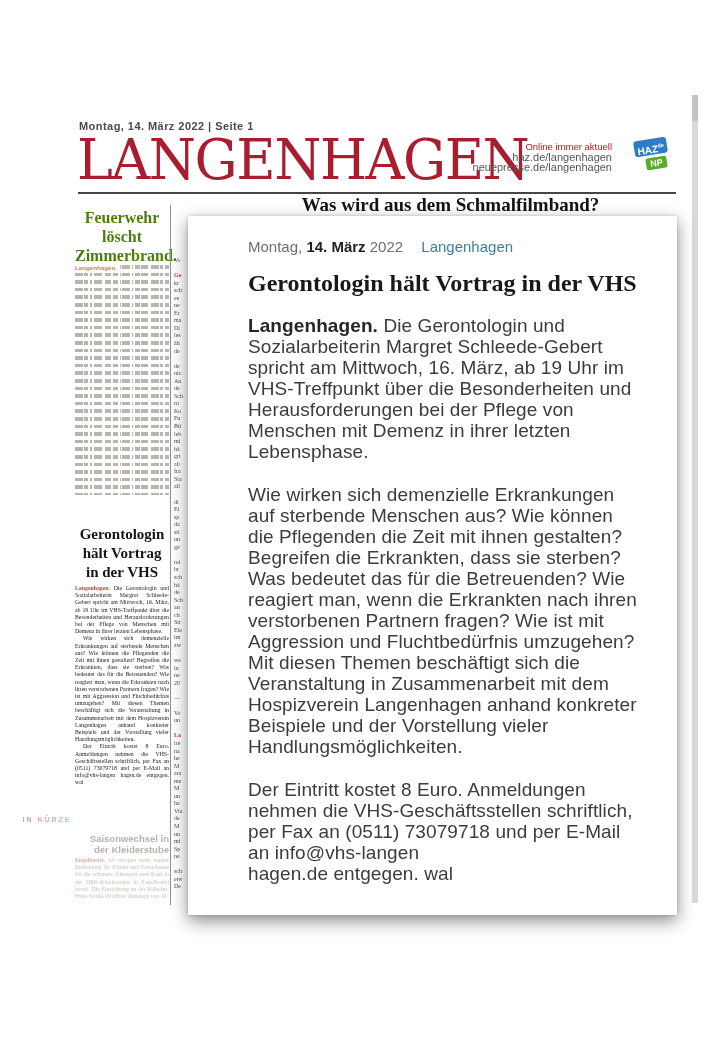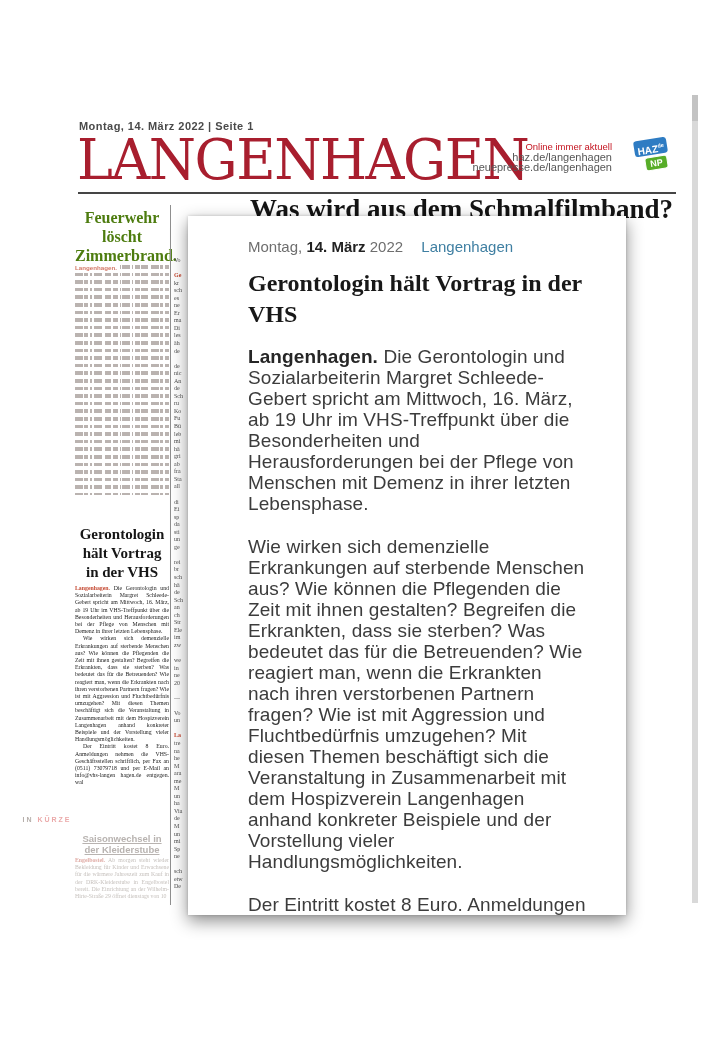--- a/index.html
+++ b/index.html
@@ -29,23 +29,23 @@
     border-radius:3px; transform:rotate(-9deg);
   }
   .badge-haz { left:634px; top:139px; width:33px; height:16px; background:#2e7cc3;
     font-size:10px; line-height:16px; }
   .badge-haz sup { font-size:5.5px; font-weight:bold; vertical-align:super; }
   .badge-np  { left:645px; top:156px; width:23px; height:14px; background:#57ad28;
     font-size:9px; line-height:12px; border:1px solid #ffffff; }
   .masthead-rule { left:78px; top:192px; width:598px; height:2px; background:#454545; }
 
   .main-headline {
-    left:228px; top:194px; width:445px; text-align:right;
+    left:228px; top:194px; width:445px; text-align:center;
     font-family:"Liberation Serif","DejaVu Serif",serif; font-weight:bold;
-    font-size:27px; color:#141414; white-space:nowrap;
+    font-size:19px; color:#141414; white-space:nowrap;
   }
 
   
   .col1 { left:75px; width:94px; }
   .np-h1 {
     text-align:center; font-family:"Liberation Serif","DejaVu Serif",serif;
     font-weight:bold; white-space:pre-line;
   }
   .h-feuerwehr { top:208px; font-size:16px; line-height:19px; color:#4d7c0f; }
   .h-geronto   { top:525px; font-size:15px; line-height:19px; color:#161616; }
@@ -95,21 +95,21 @@
   }
   .sliver-line { height:7.55px; line-height:7.55px; }
   .sliver-line.red { color:#c54a33; font-weight:bold; }
 
   
   .scroll-track { left:692px; top:95px; width:6px; height:808px; background:#d9d9d9; }
   .scroll-thumb { position:absolute; left:0; top:0; width:6px; height:26px; background:#c3c3c3; }
 
   
   .overlay {
-    left:188px; top:216px; width:438px; height:699px; background:#ffffff;
+    left:188px; top:216px; width:489px; height:699px; background:#ffffff;
     box-shadow:0 6px 16px rgba(0,0,0,.45), 0 0 3px rgba(0,0,0,.18);
     padding:22px 40px 26px 60px; z-index:10; overflow:hidden;
   }
   .ov-meta { font-size:15px; color:#6e6e6e; margin-bottom:13px; }
   .ov-meta .strong { color:#222222; font-weight:bold; }
   .ov-meta .section { color:#3f7fa2; margin-left:14px; cursor:pointer; }
   .ov-headline {
     font-family:"Liberation Serif","DejaVu Serif",serif; font-weight:bold;
     font-size:24px; line-height:31px; color:#181818; margin-bottom:16px;
   }
@@ -156,21 +156,21 @@
     <p>Wie wirken sich demenzielle Erkrankungen auf sterbende Menschen aus? Wie können die Pflegenden die Zeit mit ihnen gestalten? Begreifen die Erkrankten, dass sie sterben? Was bedeutet das für die Betreuenden? Wie reagiert man, wenn die Erkrankten nach ihren verstorbenen Partnern fragen? Wie ist mit Aggression und Fluchtbedürfnis umzugehen? Mit diesen Themen beschäftigt sich die Veranstaltung in Zusammenarbeit mit dem Hospizverein Langenhagen anhand konkreter Beispiele und der Vorstellung vieler Handlungsmöglichkeiten.</p>
     <p>Der Eintritt kostet 8 Euro. Anmeldungen nehmen die VHS-Geschäftsstellen schriftlich, per Fax an (0511) 73079718 und per E-Mail an info@vhs-langen
 hagen.de entgegen. wal</p>
   </div>
 
 <div class="abs in-kuerze">
   <span class="in">IN</span>
   <span class="ku">KÜRZE</span>
 </div>
 
-<div class="abs col1 np-h1 h-saison" style="text-align:center;font-family:'Liberation Sans',sans-serif;text-decoration:underline;">Saisonwechsel in
+<div class="abs col1 np-h1 h-saison" style="text-align:right;font-family:'Liberation Sans',sans-serif;">Saisonwechsel in
 der Kleiderstube</div>
 
 <div class="abs col1 faded-body">
   <span class="lead-red-faded">Engelbostel.</span>
   <span>Ab morgen steht wieder Bekleidung für Kinder und Erwachsene für die wärmere Jahreszeit zum Kauf in der DRK-Kleiderstube in Engelbostel bereit. Die Einrichtung an der Wilhelm-Hirte-Straße 29 öffnet dienstags von 10</span>
 </div>
 
 <div class="abs col-divider"></div>
 
 <div class="abs col2-sliver">

